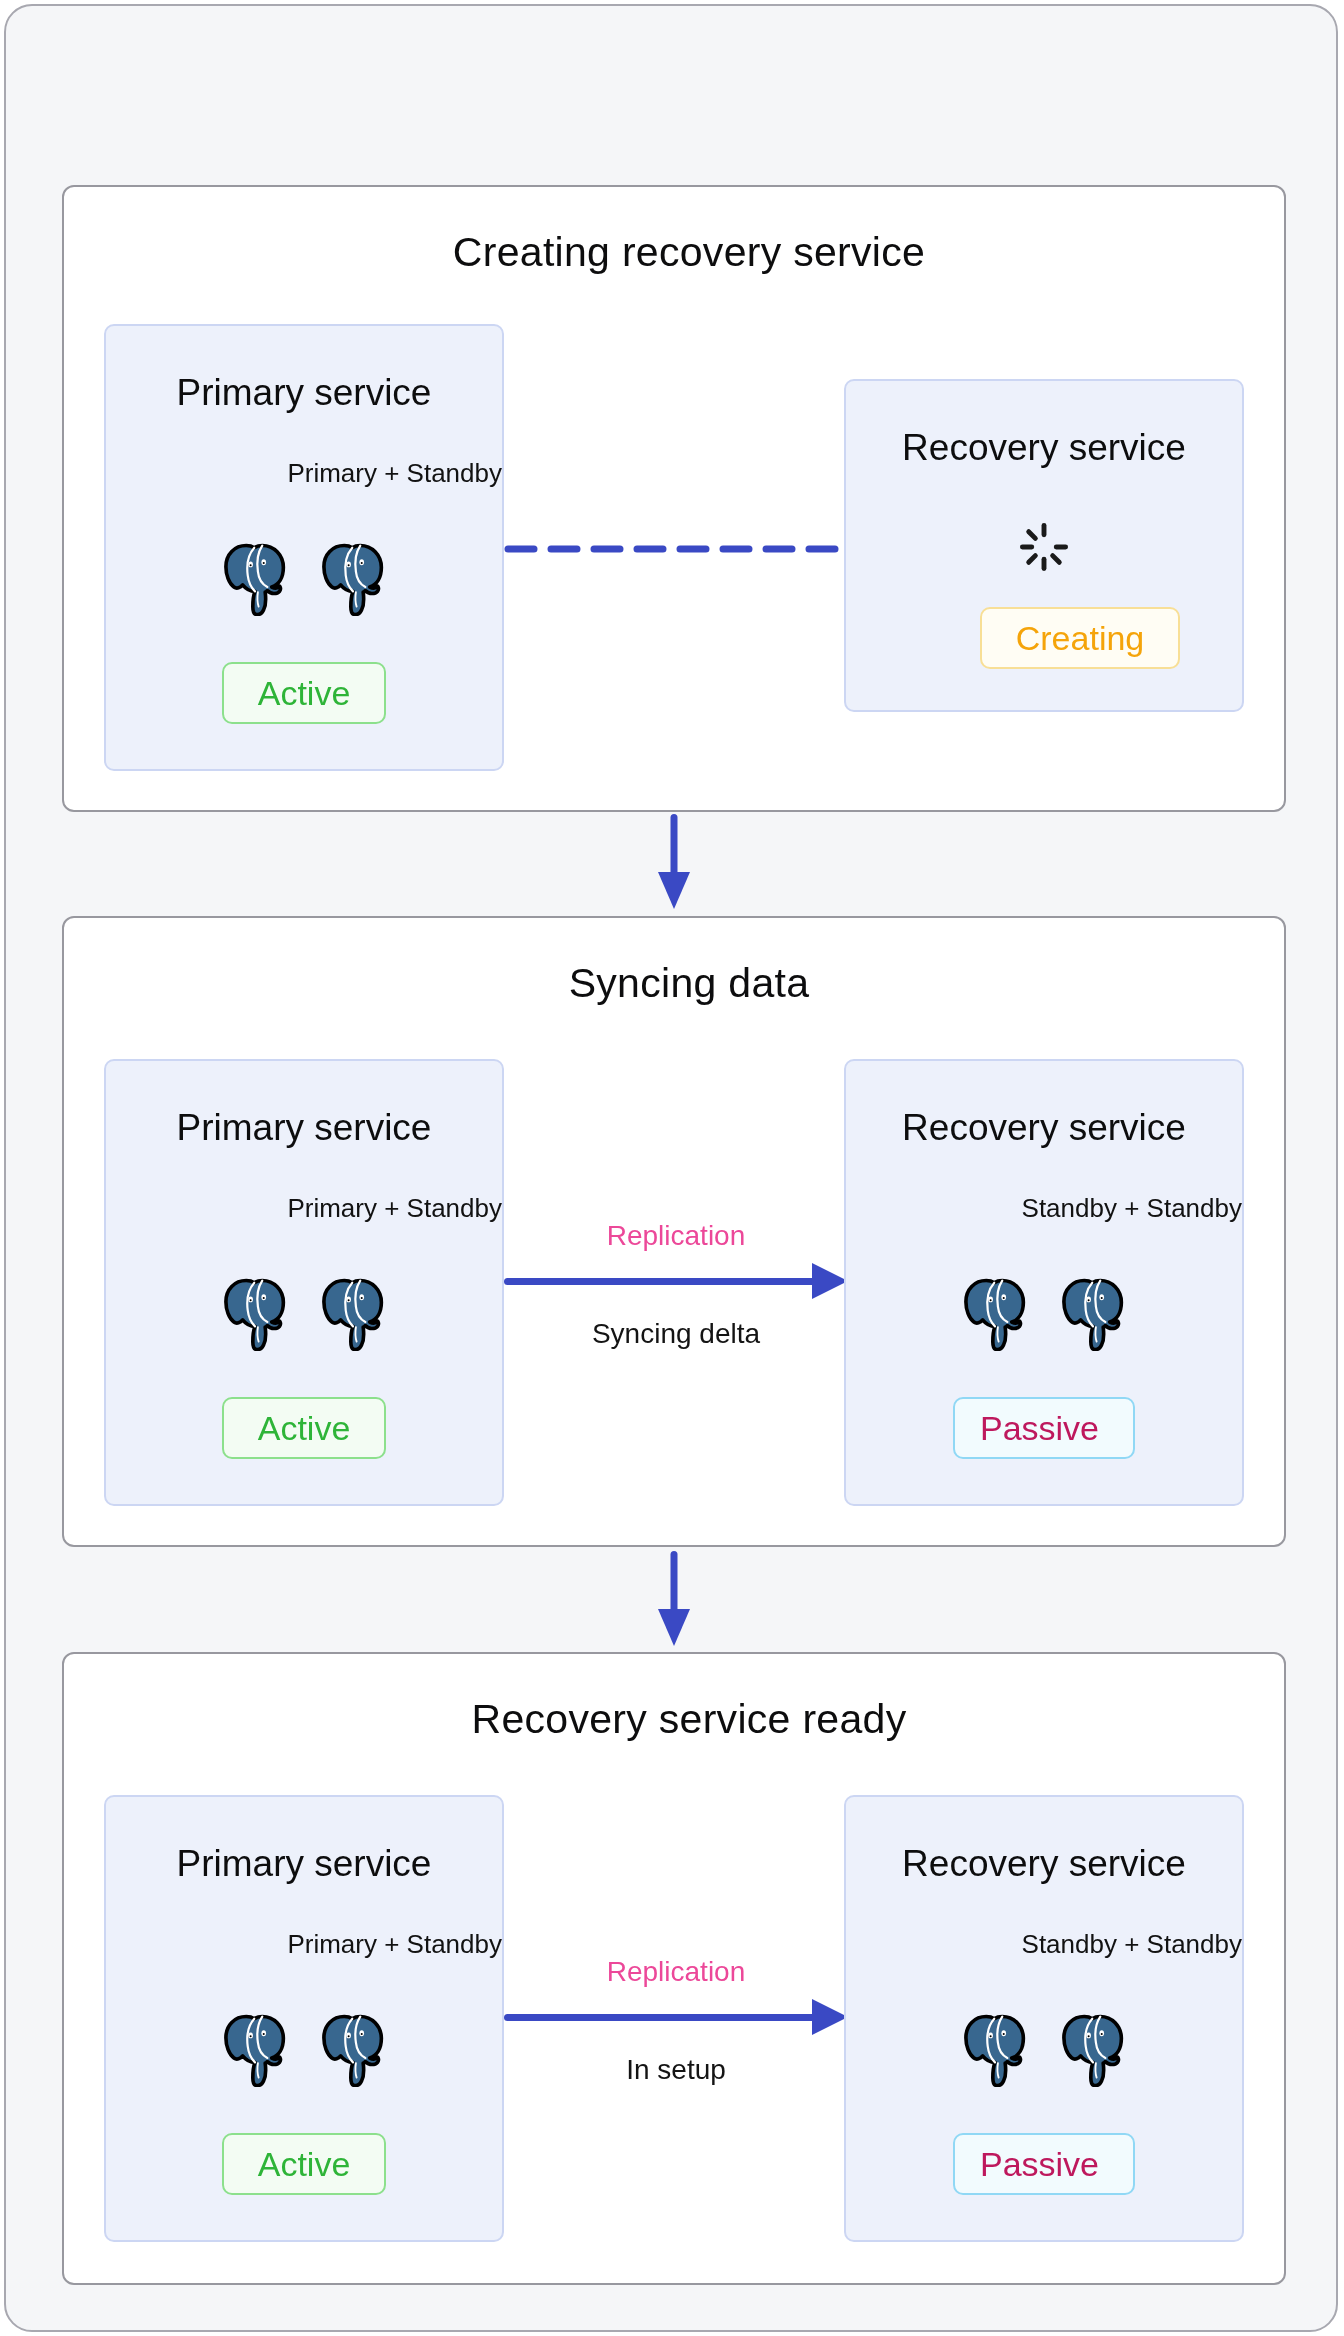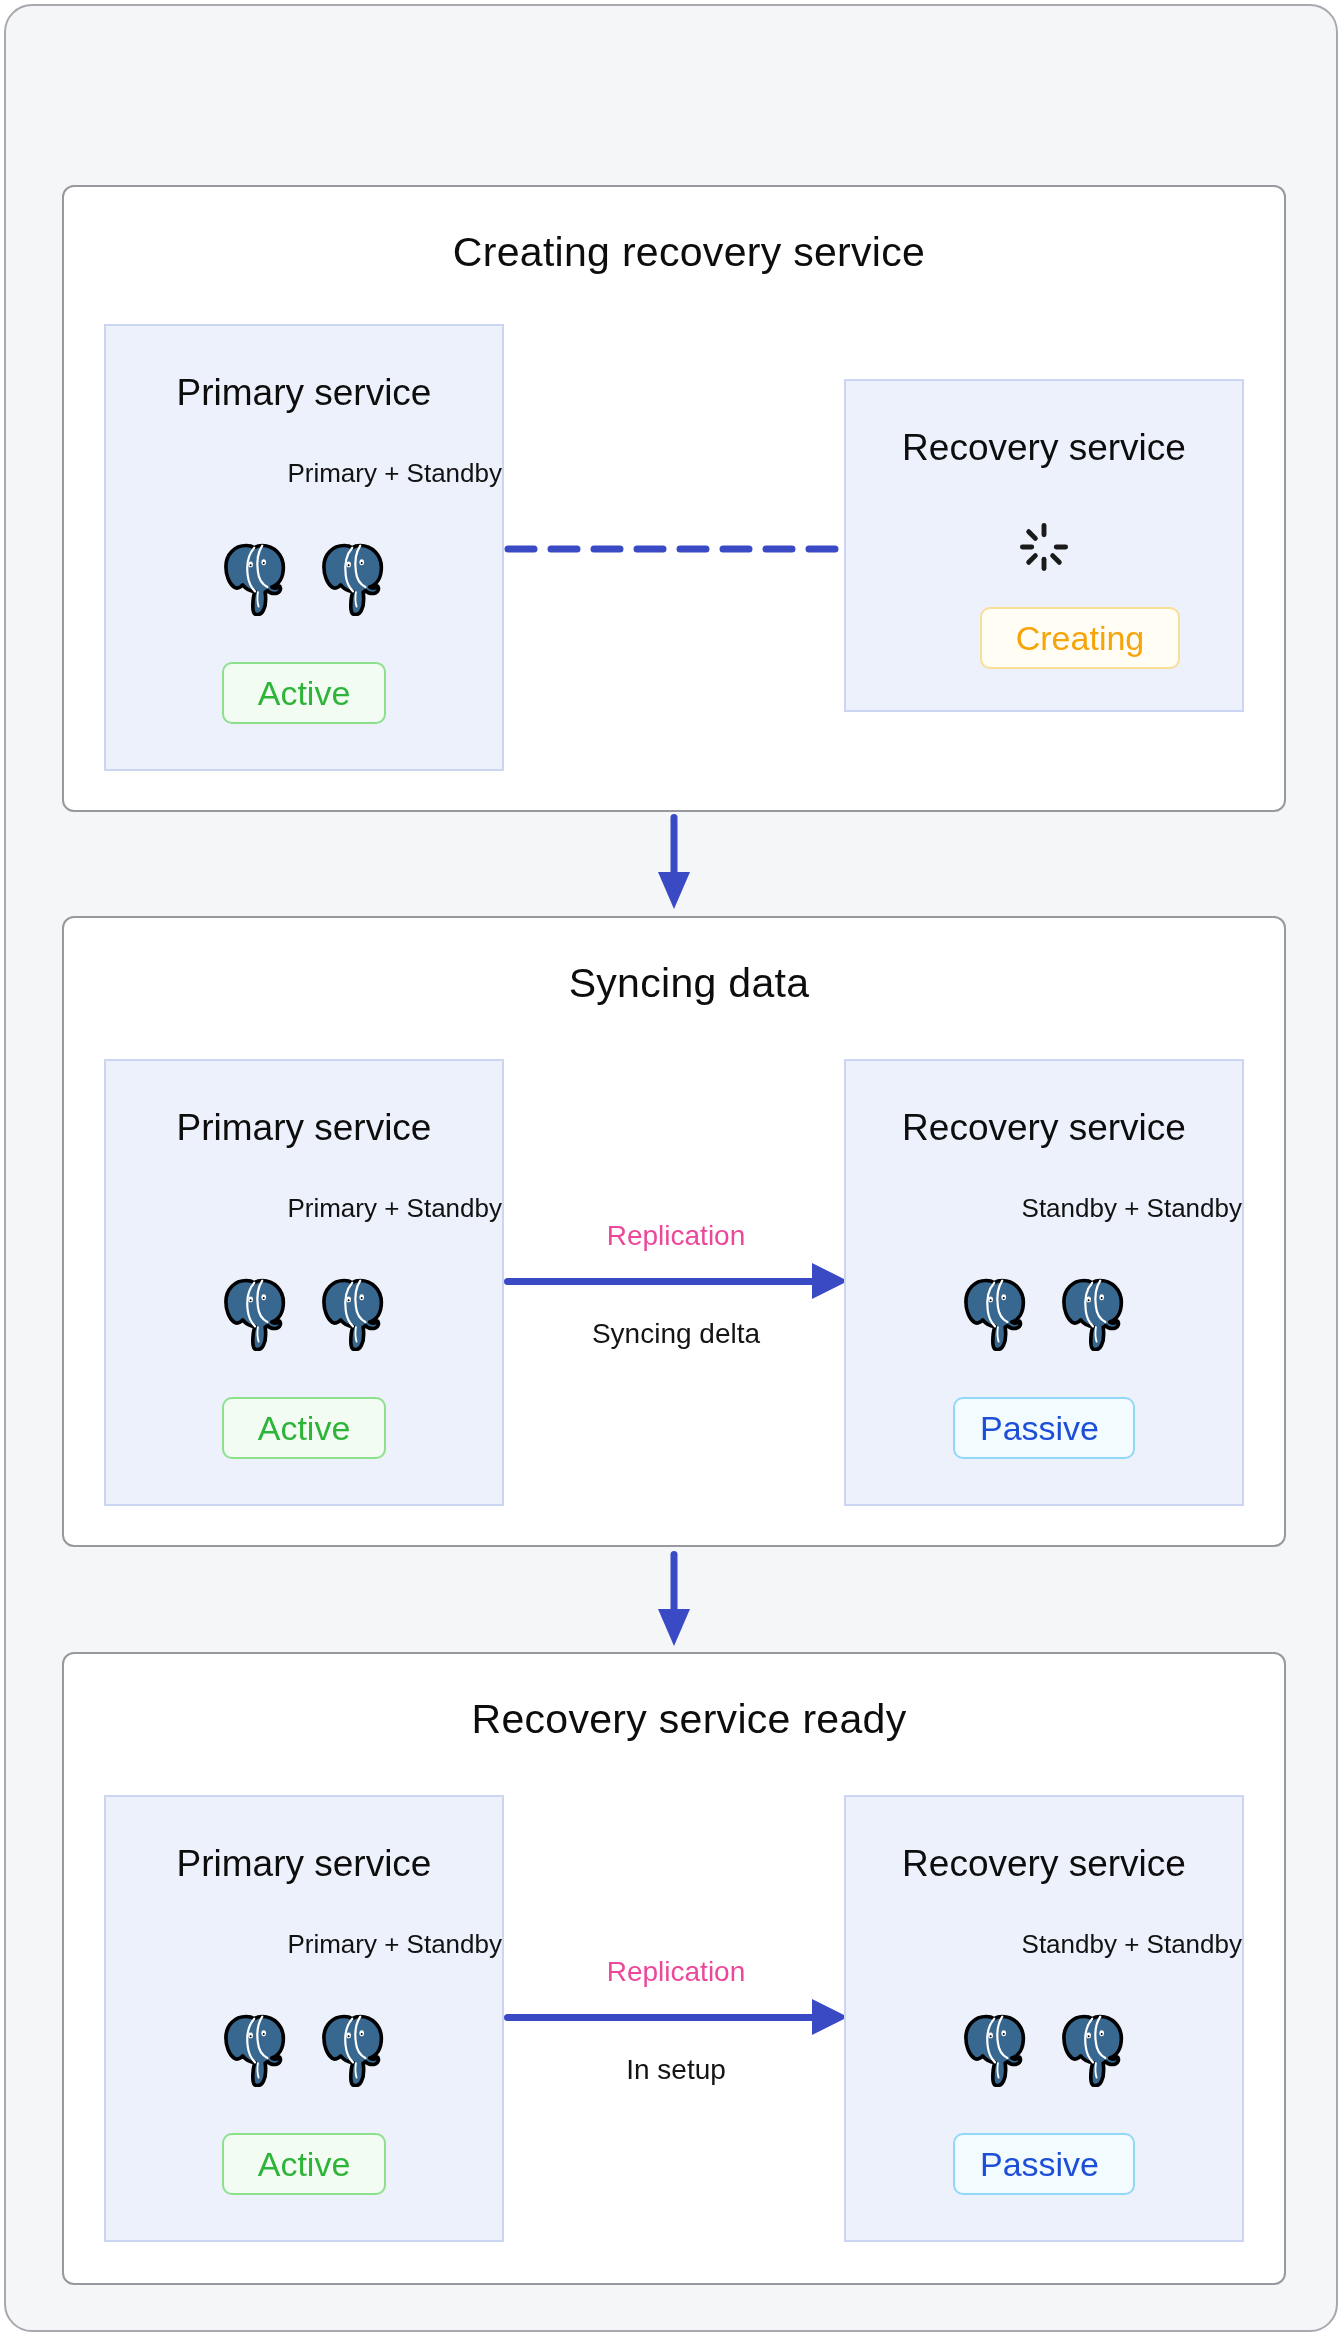--- a/index.html
+++ b/index.html
@@ -6,37 +6,37 @@
   body{width:1344px;height:2336px;position:relative;font-family:"Liberation Sans",sans-serif;-webkit-font-smoothing:antialiased;}
   .panel{position:absolute;left:4px;top:4px;width:1330px;height:2324px;background:#f5f6f8;border:2px solid #a8a8b0;border-radius:28px;box-sizing:content-box;}
   .page-title{position:absolute;top:66px;left:0;width:100%;text-align:center;font-size:46px;font-weight:500;color:#0d0d0e;margin:0;letter-spacing:.5px;}
 
   .stage{position:absolute;left:56px;width:1220px;background:#ffffff;border:2px solid #98989f;border-radius:12px;}
   #stage-1{top:179px;height:623px;}
   #stage-2{top:910px;height:627px;}
   #stage-3{top:1646px;height:629px;}
   .stage-title{position:absolute;top:42px;left:0;width:100%;text-align:center;font-size:41px;font-weight:500;color:#0d0d0e;margin:0;letter-spacing:.3px;padding-left:15px;}
 
-  .card{position:absolute;width:400px;height:447px;background:#edf1fb;border:2px solid #ccd6f3;border-radius:0;box-sizing:border-box;}
+  .card{position:absolute;width:400px;height:447px;background:#edf1fb;border:2px solid #ccd6f3;border-radius:10px;box-sizing:border-box;}
   .card.primary{left:40px;top:141px;}
   .card.recovery{left:780px;top:141px;}
   #stage-1 .card.primary{top:137px;}
   #stage-1 .card.recovery{top:192px;height:333px;}
 
   .card-title{position:absolute;top:46px;left:0;width:100%;text-align:center;font-size:37px;color:#0d0d0e;margin:0;font-weight:400;}
   .card-subtitle{position:absolute;top:132px;left:0;width:100%;text-align:right;font-size:26px;color:#121212;margin:0;}
   .icons-row{position:absolute;top:216px;left:0;width:100%;display:flex;justify-content:center;gap:34px;}
   .pg-icon{width:64px;height:74px;display:block;}
   .badge-row{position:absolute;top:336px;left:0;width:100%;text-align:center;}
   #stage-1 .card.recovery .badge-row{top:226px;padding-left:36px;}
   .spinner-box{position:absolute;top:138px;left:0;width:100%;display:flex;justify-content:center;}
 
   .badge{display:inline-block;font-size:34px;line-height:42px;padding:8px 34px;border-radius:10px;border:2px solid;background:#fff;}
   .badge.active{color:#2eb438;border-color:#8ce08c;background:#f3fcf3;}
-  .badge.passive{color:#1d4ed8;border-color:#90d8f5;background:#f2fbfe;padding-left:25px;}
+  .badge.passive{color:#be185d;border-color:#90d8f5;background:#f2fbfe;padding-left:25px;}
   .badge.creating{color:#f5a40a;border-color:#f8df96;background:#fffdf4;}
 
   .dashed-link{position:absolute;left:440px;top:352px;width:344px;height:20px;}
   .conn-label-top{position:absolute;left:440px;top:302px;width:344px;text-align:center;font-size:28px;color:#ec4899;}
   .conn-arrow{position:absolute;left:440px;top:343px;width:344px;height:40px;}
   .conn-label-bottom{position:absolute;left:440px;top:400px;width:344px;text-align:center;font-size:28px;color:#141414;}
 
   .down-arrow{position:absolute;left:648px;width:40px;height:100px;}
   #down-arrow-1{top:806px;}
   #down-arrow-2{top:1543px;}

